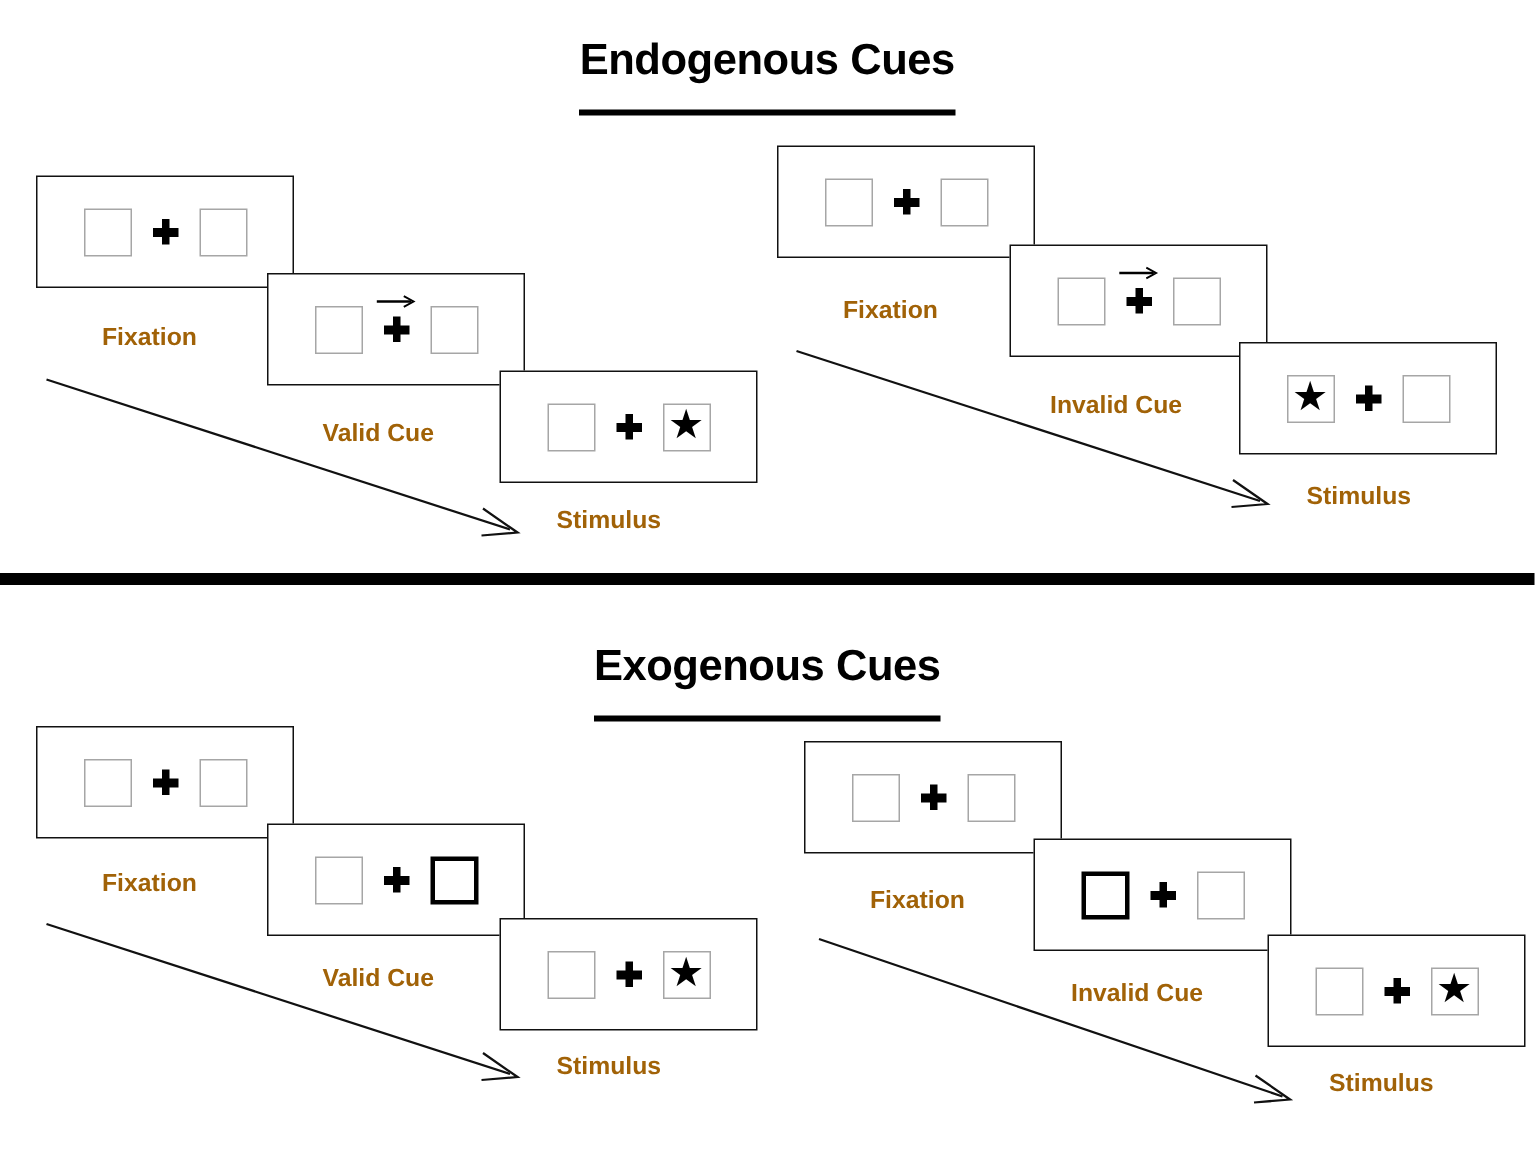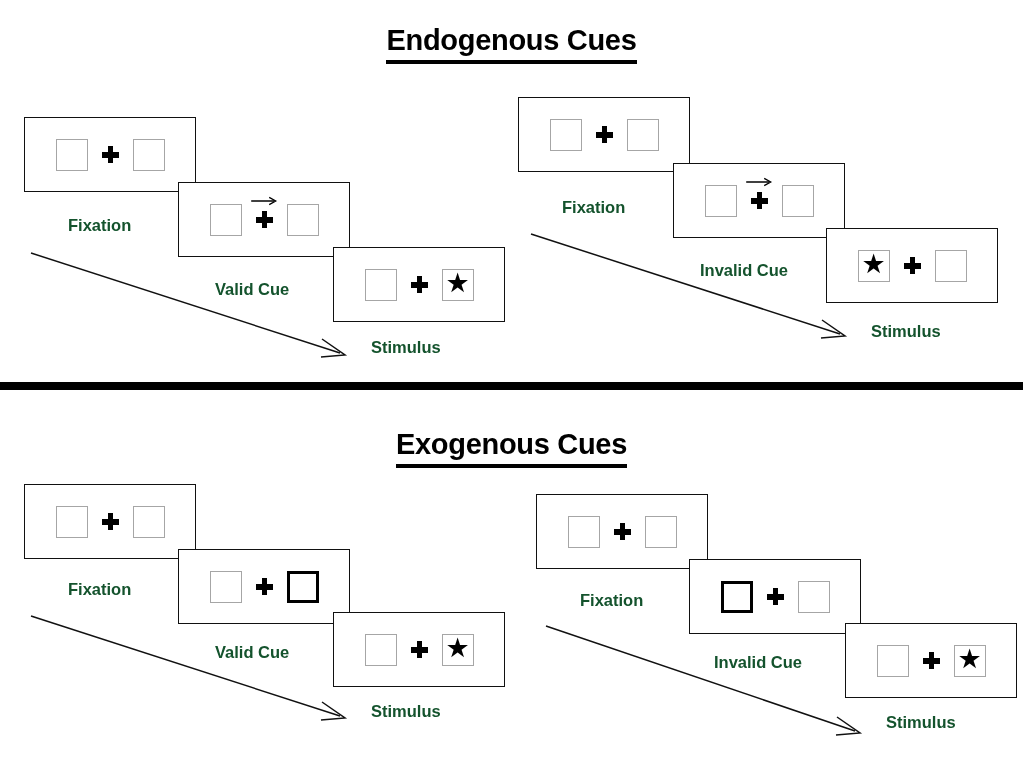--- a/index.html
+++ b/index.html
@@ -24,21 +24,21 @@
     text-align: center;
     font-weight: bold;
     font-size: 29px;
     letter-spacing: -0.3px;
     color: #000;
     white-space: nowrap;
   }
   .section-title span {
     display: inline-block;
     border-bottom: 4px solid #000;
-    padding-bottom: 3px;
+    padding-bottom: 16px;
   }
   #title-endogenous { top: 24px; }
   #title-exogenous  { top: 417px; margin-top: 11px; }
 
   
   .divider {
     position: absolute;
     left: 0;
     top: 382px;
     width: 1023px;
@@ -119,21 +119,21 @@
     width: 30px;
     height: 10px;
   }
 
   
   .caption {
     position: absolute;
     font-weight: bold;
     font-size: 16.5px;
     white-space: nowrap;
-    color: #14532d;
+    color: #a16207;
   }
 
   
   .flow-arrow {
     position: absolute;
     pointer-events: none;
   }
 </style>
 </head>
 <body>

